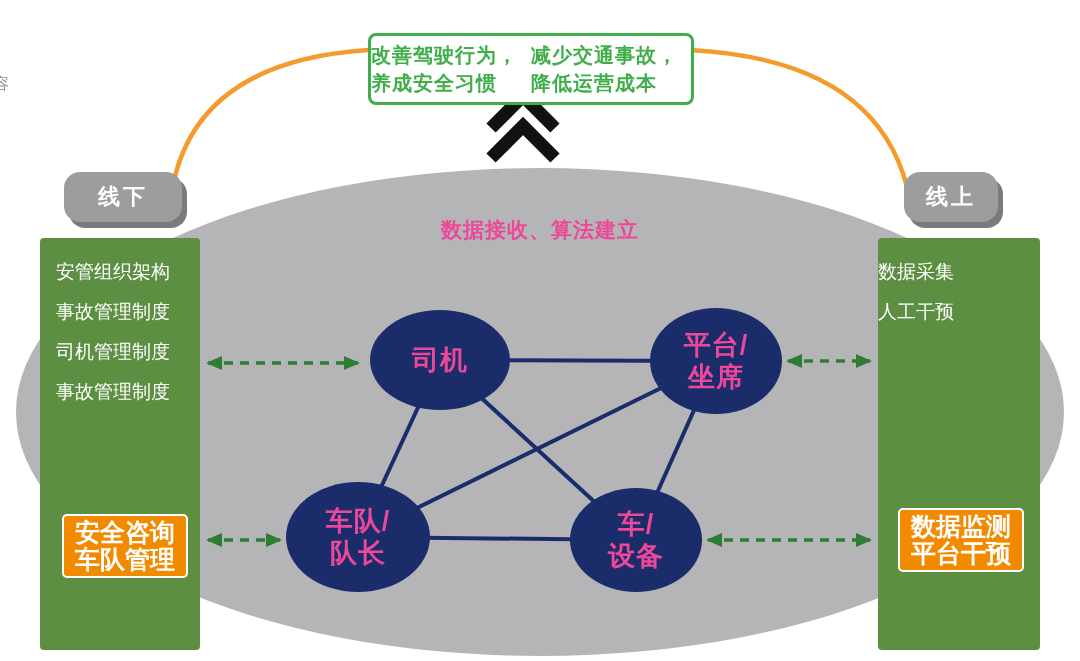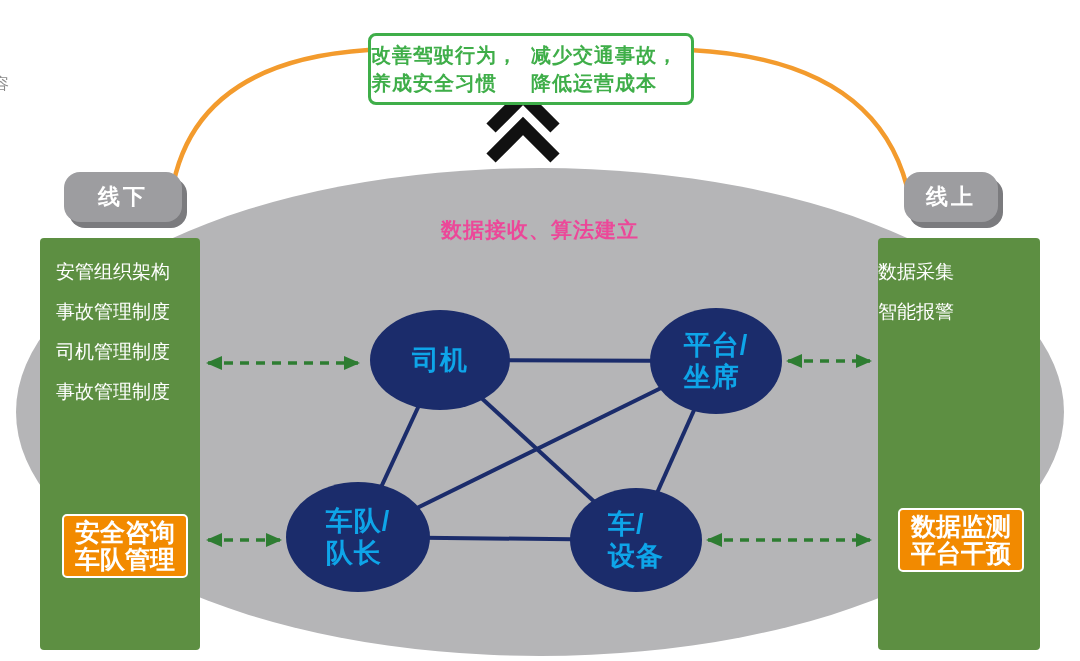--- a/index.html
+++ b/index.html
@@ -52,22 +52,22 @@
   .action-box{
     background:#f28a00;border:2px solid #fff;border-radius:5px;z-index:4;
     display:flex;align-items:center;justify-content:center;text-align:center;
     color:#fff;font-size:25px;font-weight:bold;line-height:27px;white-space:pre-line;
   }
   .action-left{left:62px;top:514px;width:122px;height:60px;}
   .action-right{left:898px;top:508px;width:122px;height:60px;}
   
   .node{
     background:#1b2c6b;border-radius:50%;z-index:2;
-    display:flex;align-items:center;justify-content:center;
-    color:#0ea5e9;font-size:27px;font-weight:bold;line-height:32px;white-space:pre-line;
+    display:flex;align-items:center;justify-content:center;text-align:center;
+    color:#ec4899;font-size:27px;font-weight:bold;line-height:32px;white-space:pre-line;
     letter-spacing:1px;
   }
   .node-driver{left:370px;top:310px;width:140px;height:100px;}
   .node-platform{left:650px;top:308px;width:132px;height:106px;}
   .node-fleet{left:286px;top:482px;width:144px;height:110px;}
   .node-vehicle{left:570px;top:488px;width:132px;height:104px;}
 </style>
 </head>
 <body>
 
@@ -128,21 +128,21 @@
       <div class="panel-item">司机管理制度</div>
       <div class="panel-item">事故管理制度</div>
     </div>
   </div>
   <div class="abs action-box action-left">安全咨询
 车队管理</div>
 
   <div class="abs panel panel-right">
     <div class="panel-items">
       <div class="panel-item">数据采集</div>
-      <div class="panel-item">智能报警</div>
+      <div class="panel-item">人工干预</div>
     </div>
   </div>
   <div class="abs action-box action-right">数据监测
 平台干预</div>
 
   <div class="abs node node-driver">司机</div>
   <div class="abs node node-platform">平台/
 坐席</div>
   <div class="abs node node-fleet">车队/
 队长</div>

